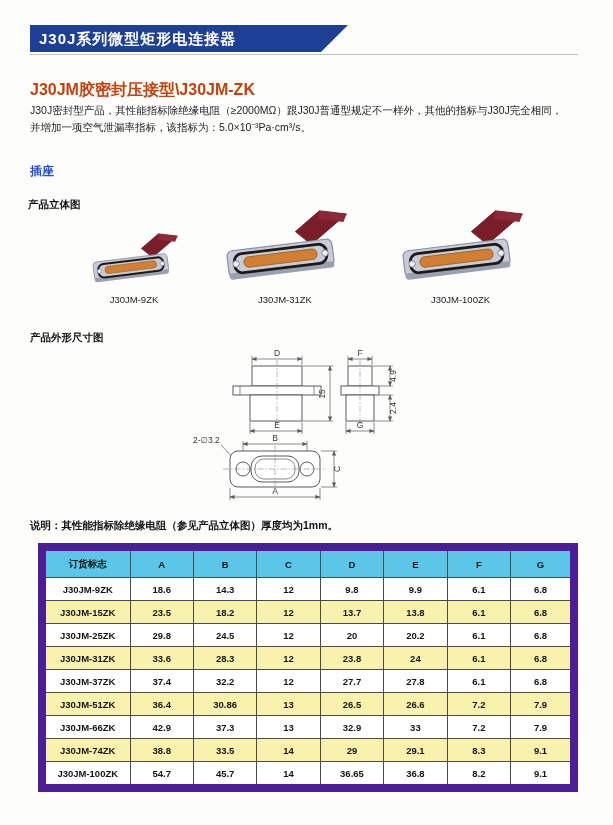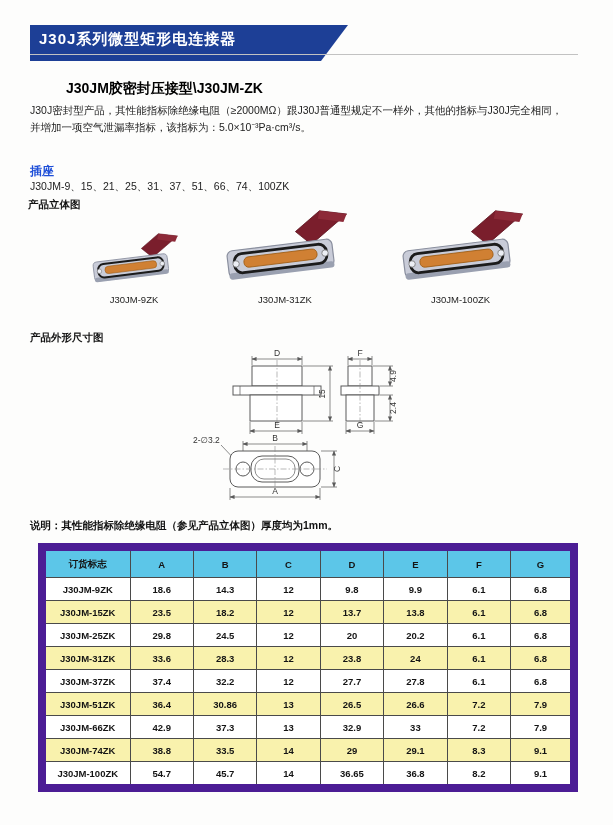--- a/index.html
+++ b/index.html
@@ -1,24 +1,24 @@
 <!DOCTYPE html>
 <html><head>
 <meta charset="utf-8">
 <style>
   html,body{margin:0;padding:0;background:#e8e8e8;}
   .page{position:relative;width:613px;height:825px;background:#fdfdfc;margin:0 auto;overflow:hidden;
         font-family:"Liberation Sans",sans-serif;color:#1a1a1a;}
   
-  .banner{position:absolute;left:30px;top:25px;width:318px;height:36px;background:#1d3f96;
+  .banner{position:absolute;left:30px;top:25px;width:318px;height:27px;background:#1d3f96;
           clip-path:polygon(0 0,100% 0,calc(100% - 27px) 100%,0 100%);}
   .banner-title{color:#ffffff;font-size:15px;font-weight:bold;line-height:27px;padding-left:9px;letter-spacing:1px;}
   .banner-rule{position:absolute;left:30px;top:54px;width:548px;height:1px;background:#c2c2c2;}
   
-  .subtitle{position:absolute;left:30px;top:80px;font-size:14px;font-weight:bold;color:#000000;margin-left:36px;}
+  .subtitle{position:absolute;left:30px;top:80px;font-size:16px;font-weight:bold;color:#c2410c;}
   .para{position:absolute;left:30px;top:102px;width:550px;font-size:10.5px;line-height:1.6;color:#222;}
   .socket-head{position:absolute;left:30px;top:163px;font-size:12px;font-weight:bold;color:#1d4ed8;}
   .models{position:absolute;left:30px;top:180px;font-size:10.5px;color:#222;}
   .label-bold{position:absolute;font-size:10.5px;font-weight:bold;color:#111;}
   
   .fig{position:absolute;display:flex;flex-direction:column;align-items:center;}
   .fig .img-area{display:flex;align-items:flex-end;justify-content:center;}
   .fig figcaption{font-size:9.5px;color:#222;margin-top:4px;}
   
   .note{position:absolute;left:30px;top:519px;font-size:10.5px;font-weight:bold;color:#111;}
@@ -48,21 +48,20 @@
   </div>
   <div class="banner-rule"></div>
 
   <div class="subtitle">J30JM胶密封压接型\J30JM-ZK</div>
   <div class="para">
     <span>J30J密封型产品，其性能指标除绝缘电阻（≥2000MΩ）跟J30J普通型规定不一样外，其他的指标与J30J完全相同，</span><br>
     <span>并增加一项空气泄漏率指标，该指标为：5.0×10⁻³Pa·cm³/s。</span>
   </div>
 
   <div class="socket-head">插座</div>
-  <div class="models">J30JM-9、15、21、25、31、37、51、66、74、100ZK</div>
   <div class="label-bold" style="left:28px;top:198px;text-align:center;">产品立体图</div>
 
   <svg width="0" height="0" style="position:absolute" aria-hidden="true">
     <defs>
       <symbol id="conn" viewBox="0 0 170 105">
         <polygon points="98,32 128,6 162,10 118,48" fill="#7a1e2c" stroke="#5c1420" stroke-width="1"></polygon>
         <polygon points="128,6 162,10 158,20 126,16" fill="#8d2a38"></polygon>
         <g transform="rotate(-7 85 70)">
           <rect x="14" y="48" width="132" height="34" rx="7" fill="#c9ccd8" stroke="#8a8f9e" stroke-width="1.5"></rect>
           <rect x="14" y="76" width="132" height="8" rx="4" fill="#9aa0b0"></rect>

